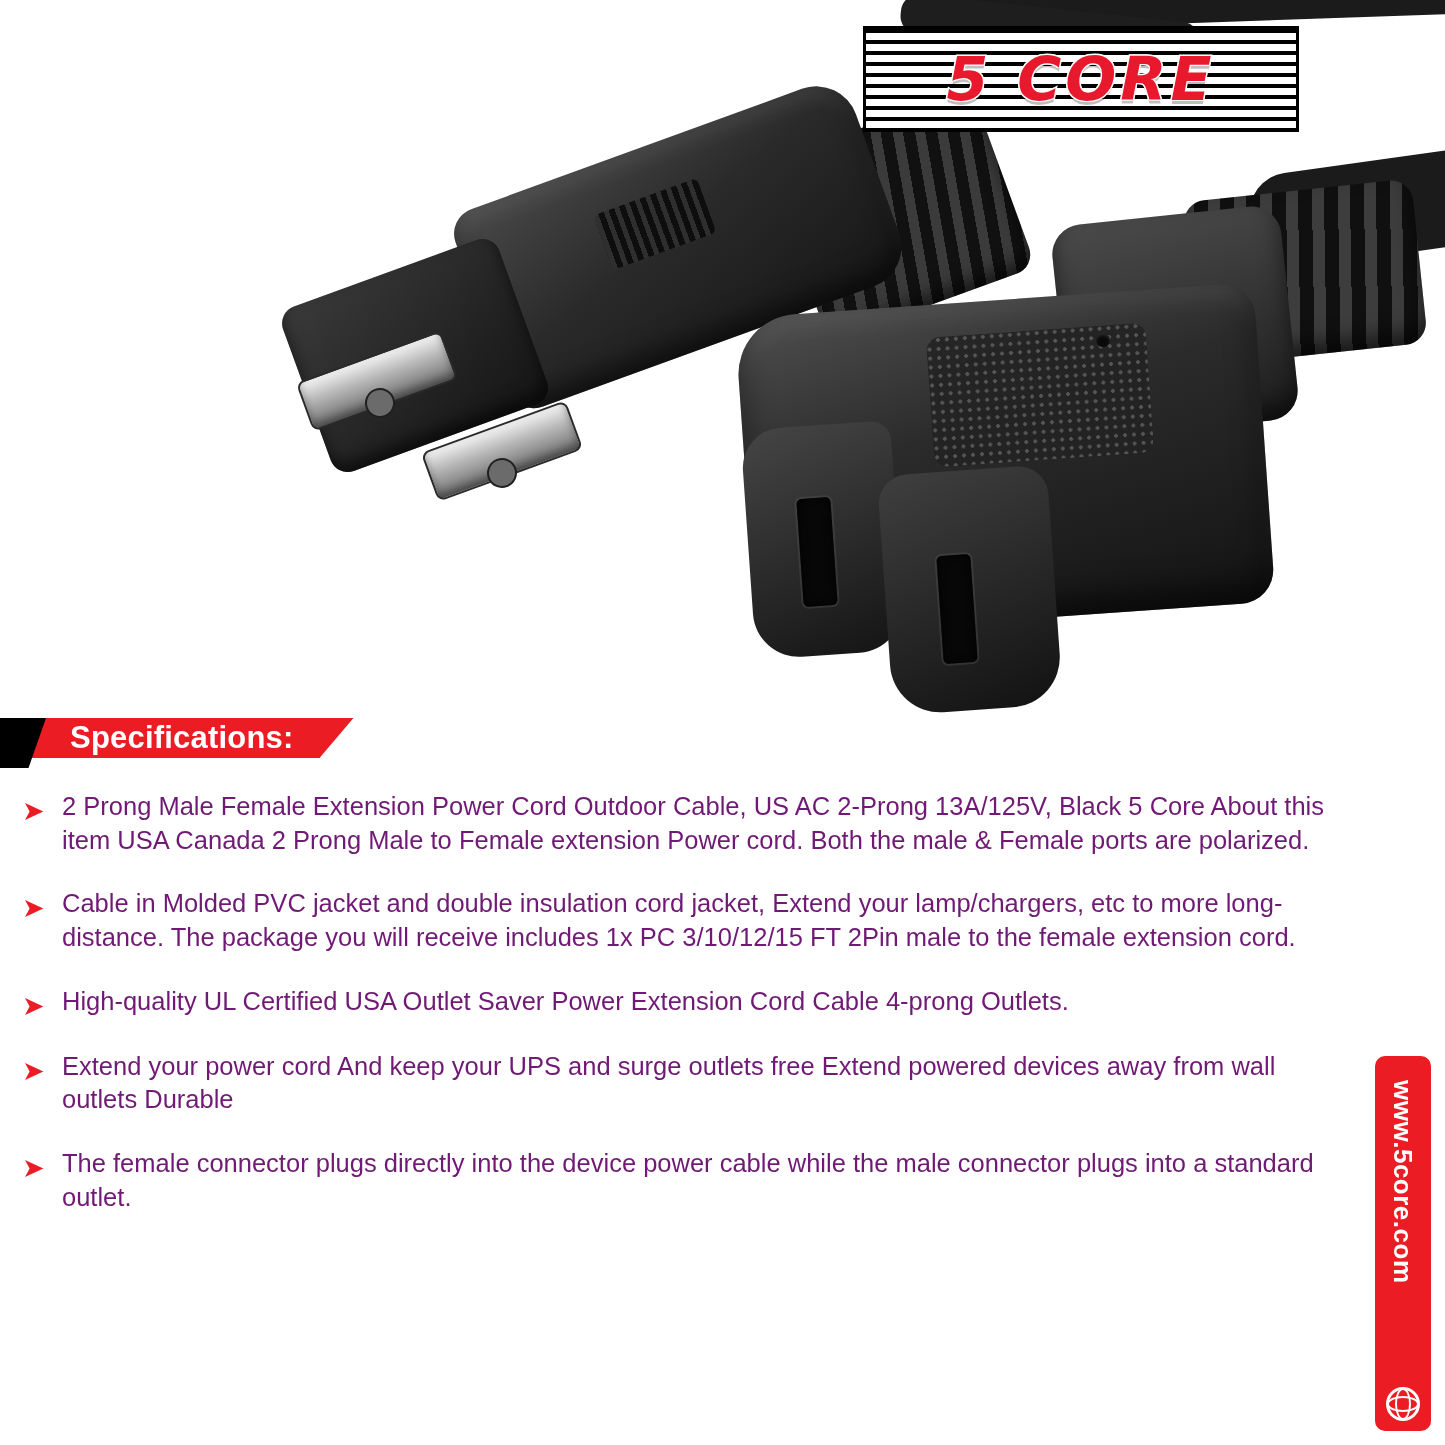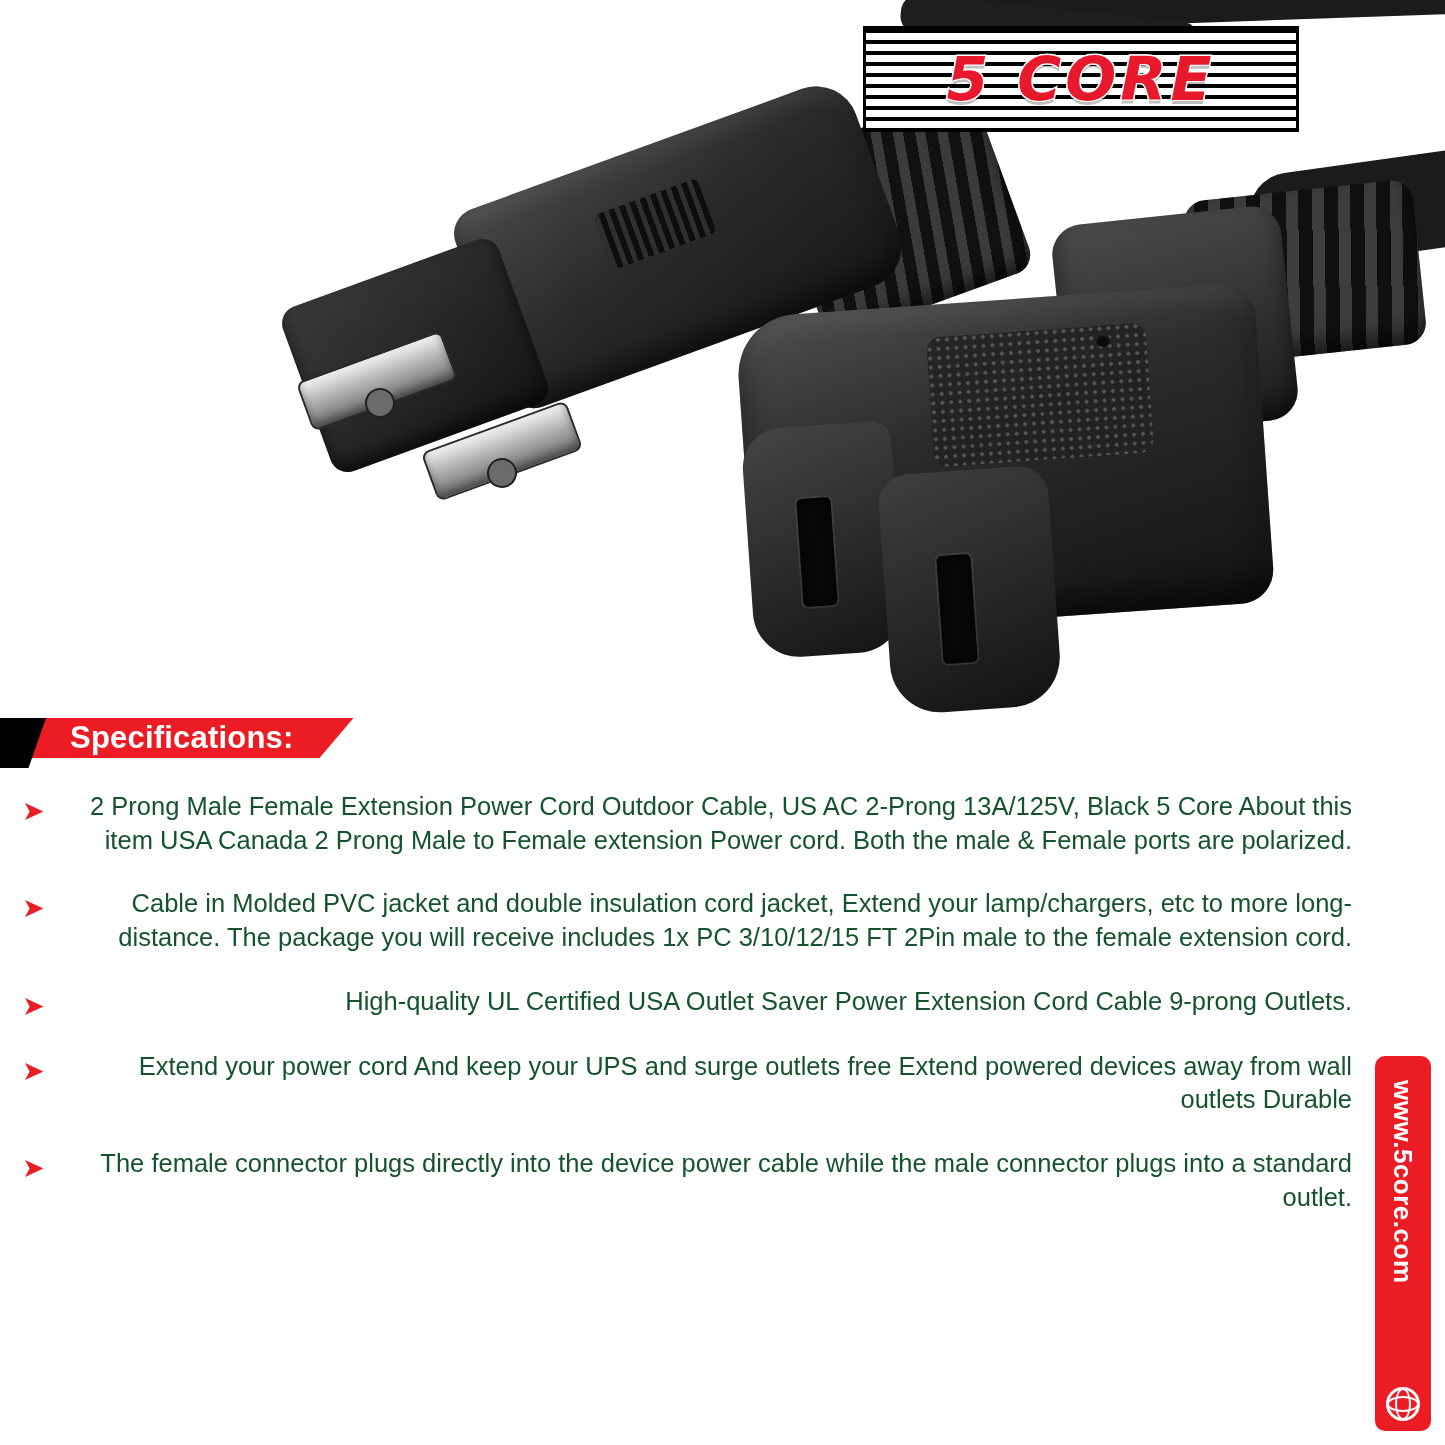--- a/index.html
+++ b/index.html
@@ -319,22 +319,21 @@
     width: 40px;
     margin-top: 8px;
     color: #ec1c24;
     font-size: 27px;
     line-height: 1;
   }
   .btext {
     flex: 1 1 auto;
     font-size: 25.5px;
     line-height: 1.32;
-    color: #14532d;
-    text-align: right;
+    color: #701a75;
   }
 
   
   .webtab {
     position: absolute;
     right: 14px;
     top: 1056px;
     width: 56px;
     height: 375px;
     background: #ec1c24;
@@ -425,21 +424,21 @@
   <div class="bullet">
     <span class="arrow">➤</span>
     <span class="btext">2 Prong Male Female Extension Power Cord Outdoor Cable, US AC 2-Prong 13A/125V, Black 5 Core About this item USA Canada 2 Prong Male to Female extension Power cord. Both the male &amp; Female ports are polarized.</span>
   </div>
   <div class="bullet">
     <span class="arrow">➤</span>
     <span class="btext">Cable in Molded PVC jacket and double insulation cord jacket, Extend your lamp/chargers, etc to more long-distance. The package you will receive includes 1x PC 3/10/12/15 FT 2Pin male to the female extension cord.</span>
   </div>
   <div class="bullet">
     <span class="arrow">➤</span>
-    <span class="btext">High-quality UL Certified USA Outlet Saver Power Extension Cord Cable 9-prong Outlets.</span>
+    <span class="btext">High-quality UL Certified USA Outlet Saver Power Extension Cord Cable 4-prong Outlets.</span>
   </div>
   <div class="bullet">
     <span class="arrow">➤</span>
     <span class="btext">Extend your power cord And keep your UPS and surge outlets free Extend powered devices away from wall outlets Durable</span>
   </div>
   <div class="bullet">
     <span class="arrow">➤</span>
     <span class="btext">The female connector plugs directly into the device power cable while the male connector plugs into a standard outlet.</span>
   </div>
 </div>

